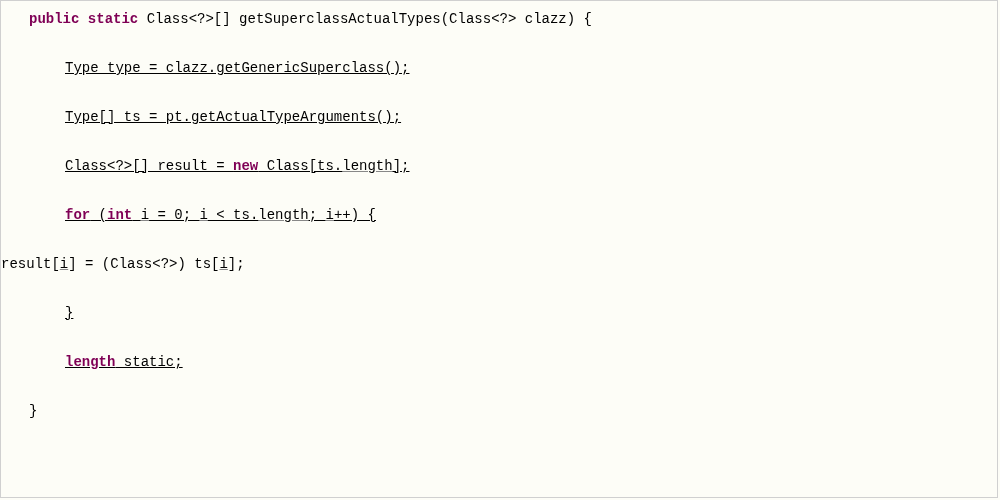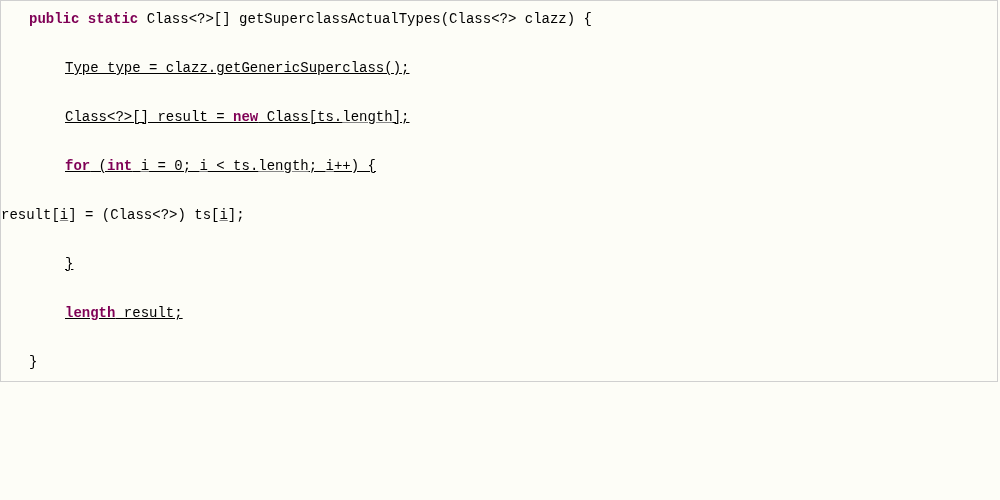--- a/index.html
+++ b/index.html
@@ -7,21 +7,21 @@
     padding: 0;
     background: #fdfdf7;
     font-family: "Courier New", Courier, monospace;
     font-size: 14px;
     line-height: 1.75;
     color: #000;
   }
   .container {
     border: 1px solid #d0d0d0;
     width: 998px;
-    height: 382px;
+    height: 498px;
     box-sizing: border-box;
     padding: 6px 0 0 0;
     overflow: hidden;
     background: #fdfdf7;
   }
   pre {
     margin: 0;
     font-family: "Courier New", Courier, monospace;
     font-size: 14px;
     white-space: pre;
@@ -32,25 +32,26 @@
   .indent1 { padding-left: 64px; text-decoration: underline; }
   .indent2 { }
   .line { display:block; }
 </style>
 </head>
 <body>
 
 <div class="container">
 <pre><span class="line indent0"><span class="kw">public</span> <span class="kw">static</span> <span>Class&lt;?&gt;[]</span> <span>getSuperclassActualTypes</span><span>(Class&lt;?&gt; clazz) {</span></span>
 <span class="line indent1"><span>Type type = clazz.getGenericSuperclass();</span></span>
+<span class="line indent1"><span>Type[] ts = pt.getActualTypeArguments();</span></span>
 <span class="line indent1"><span>Class&lt;?&gt;[] result = </span><span class="kw">new</span><span> Class[ts.</span><span class="uv">length</span><span>];</span></span>
 <span class="line indent1"><span class="kw">for</span><span> (</span><span class="kw">int</span><span> </span><span class="uv">i</span><span> = 0; </span><span class="uv">i</span><span> &lt; ts.</span><span class="uv">length</span><span>; </span><span class="uv">i</span><span>++) {</span></span>
 <span class="line indent2"><span>result[</span><span class="uv">i</span><span>] = (Class&lt;?&gt;) ts[</span><span class="uv">i</span><span>];</span></span>
 <span class="line indent1"><span>}</span></span>
-<span class="line indent1"><span class="kw">length</span><span> result;</span></span>
+<span class="line indent1"><span class="kw">length</span><span> static;</span></span>
 <span class="line indent0"><span>}</span></span>
 <span class="line"> </span>
 
 
 
 
 
 
 
 

